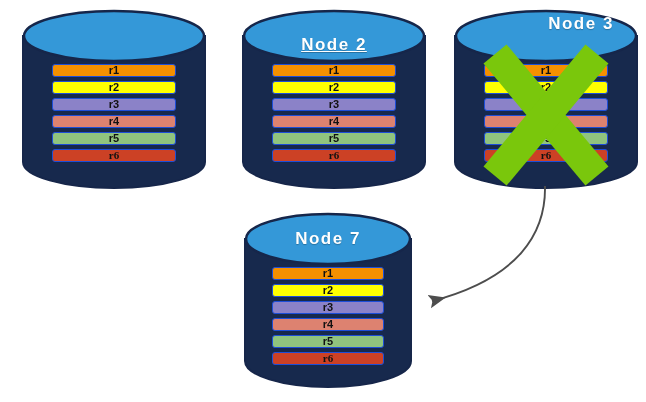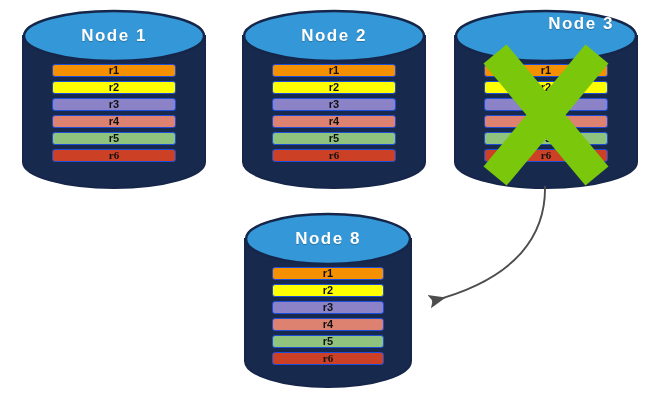--- a/index.html
+++ b/index.html
@@ -84,36 +84,35 @@
 </style>
 </head>
 <body>
 
 <div id="canvas">
     <div class="node" style="left: 23px; top: 10px; width: 182px; height: 178px;">
       <svg class="node-svg" width="182" height="178" viewBox="0 0 182 178">
         <path d="M0,26 L0,152 A91,26 0 0 0 182,152 L182,26 Z" fill="#17294d" stroke="#16264a" stroke-width="2"></path>
         <ellipse cx="91" cy="26" rx="90" ry="25" fill="#3498d8" stroke="#16264a" stroke-width="2.5"></ellipse>
       </svg>
-      <div class="node-label" style="top: 16px;">Node  1</div>
       <div class="rows" style="padding-left: 29px; padding-right: 29px; box-sizing: border-box; top: 54px;">
         <div class="row-bar" style="background: rgb(245, 144, 0);">r1</div>
         <div class="row-bar" style="background: rgb(255, 255, 0);">r2</div>
         <div class="row-bar" style="background: rgb(139, 130, 200);">r3</div>
         <div class="row-bar" style="background: rgb(221, 130, 112);">r4</div>
         <div class="row-bar" style="background: rgb(144, 196, 126);">r5</div>
         <div class="row-bar" style="background: rgb(204, 65, 37);">r6</div>
       </div>
     </div>
     <div class="node" style="left: 243px; top: 10px; width: 182px; height: 178px;">
       <svg class="node-svg" width="182" height="178" viewBox="0 0 182 178">
         <path d="M0,26 L0,152 A91,26 0 0 0 182,152 L182,26 Z" fill="#17294d" stroke="#16264a" stroke-width="2"></path>
         <ellipse cx="91" cy="26" rx="90" ry="25" fill="#3498d8" stroke="#16264a" stroke-width="2.5"></ellipse>
       </svg>
-      <div class="node-label" style="top: 16px;">Node  2</div>
+      <div class="node-label" style="top: 25px; text-decoration: underline;">Node  2</div>
       <div class="rows" style="padding-left: 29px; padding-right: 29px; box-sizing: border-box; top: 54px;">
         <div class="row-bar" style="background: rgb(245, 144, 0);">r1</div>
         <div class="row-bar" style="background: rgb(255, 255, 0);">r2</div>
         <div class="row-bar" style="background: rgb(139, 130, 200);">r3</div>
         <div class="row-bar" style="background: rgb(221, 130, 112);">r4</div>
         <div class="row-bar" style="background: rgb(144, 196, 126);">r5</div>
         <div class="row-bar" style="background: rgb(204, 65, 37);">r6</div>
       </div>
     </div>
     <div class="node" style="left: 455px; top: 10px; width: 182px; height: 178px;">
@@ -135,21 +134,21 @@
           <line x1="40.04" y1="44" x2="141.96" y2="166"></line>
           <line x1="141.96" y1="44" x2="40.04" y2="166"></line>
         </g>
       </svg>
     </div>
     <div class="node" style="left: 245px; top: 213px; width: 166px; height: 174px;">
       <svg class="node-svg" width="166" height="174" viewBox="0 0 166 174">
         <path d="M0,26 L0,148 A83,26 0 0 0 166,148 L166,26 Z" fill="#17294d" stroke="#16264a" stroke-width="2"></path>
         <ellipse cx="83" cy="26" rx="82" ry="25" fill="#3498d8" stroke="#16264a" stroke-width="2.5"></ellipse>
       </svg>
-      <div class="node-label" style="top: 16px;">Node  8</div>
+      <div class="node-label" style="top: 16px;">Node  7</div>
       <div class="rows" style="padding-left: 27px; padding-right: 27px; box-sizing: border-box; top: 54px;">
         <div class="row-bar" style="background: rgb(245, 144, 0);">r1</div>
         <div class="row-bar" style="background: rgb(255, 255, 0);">r2</div>
         <div class="row-bar" style="background: rgb(139, 130, 200);">r3</div>
         <div class="row-bar" style="background: rgb(221, 130, 112);">r4</div>
         <div class="row-bar" style="background: rgb(144, 196, 126);">r5</div>
         <div class="row-bar" style="background: rgb(204, 65, 37);">r6</div>
       </div>
     </div>
   </div>

